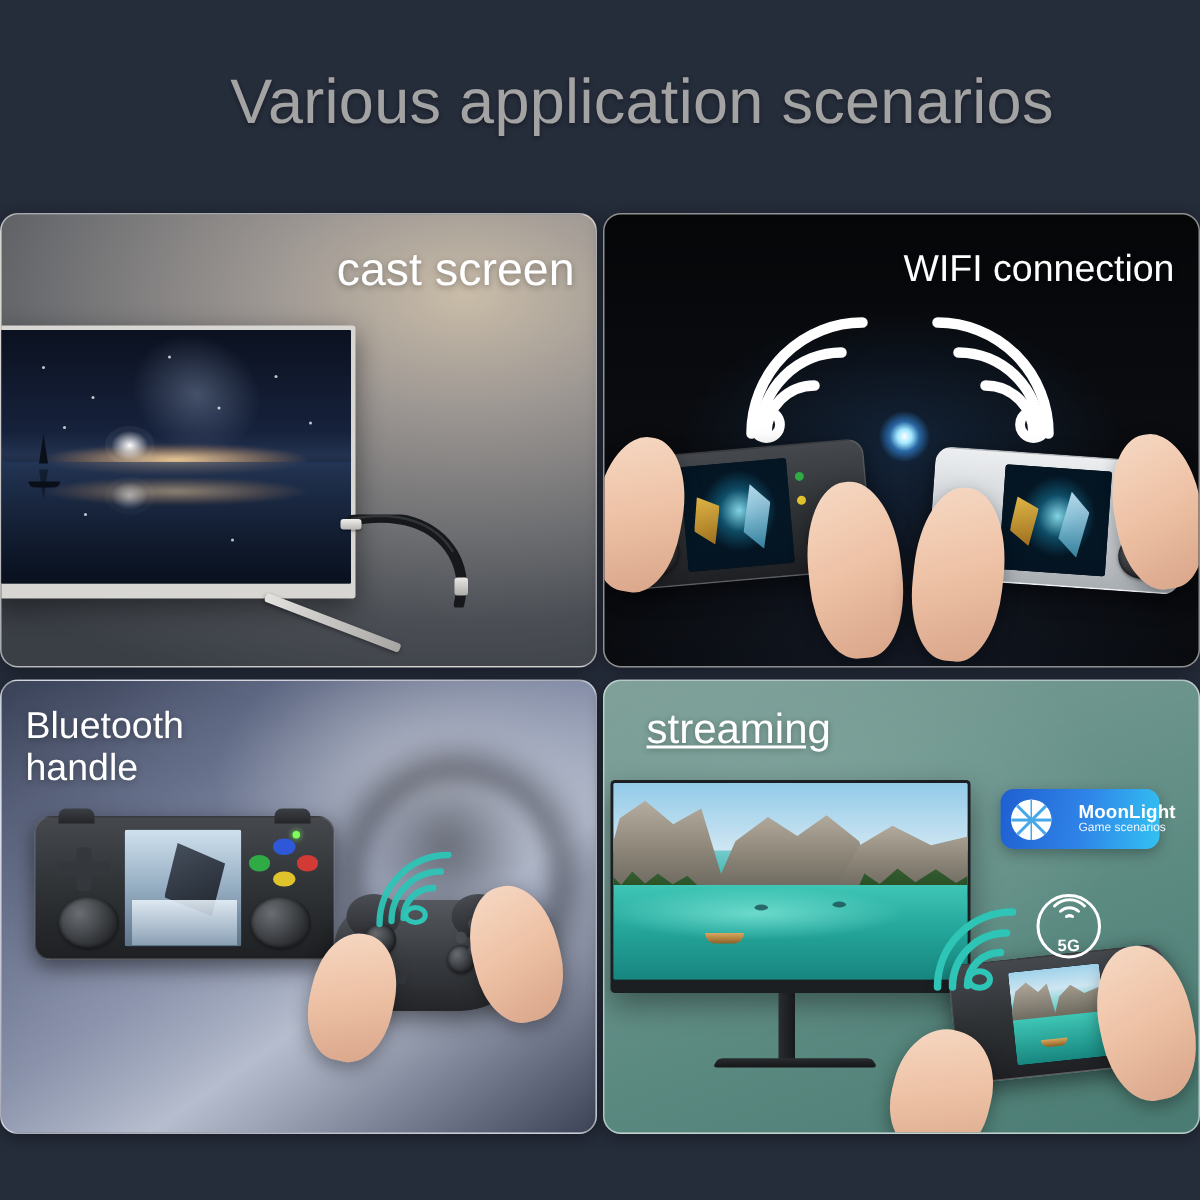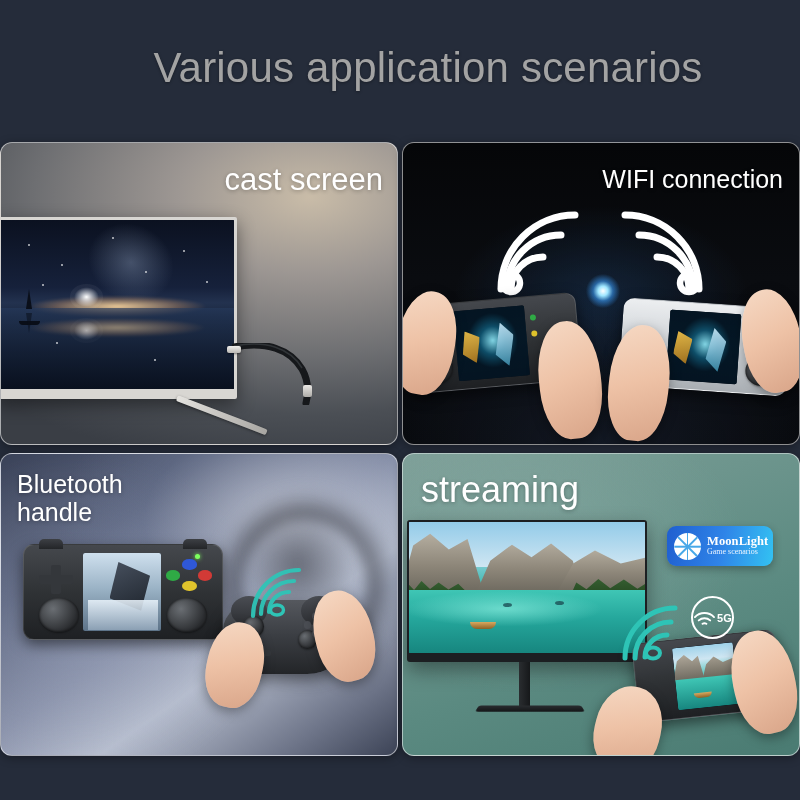--- a/index.html
+++ b/index.html
@@ -266,21 +266,21 @@
     clip-path:polygon(40% 0,100% 30%,68% 100%,8% 72%);
     opacity:.88;
   }
 
   
   .p4{
     background:
       radial-gradient(80% 70% at 30% 30%, rgba(140,175,168,.55) 0%, rgba(0,0,0,0) 70%),
       linear-gradient(160deg,#7d9e97 0%,#6d958d 30%,#5b8a81 60%,#4a7b72 100%);
   }
-  .p4 .panel-label{ left:18px; top:16px; font-size:36px; }
+  .p4 .panel-label{ left:28px; top:16px; font-size:28px;text-decoration:underline; }
   .monitor{
     position:absolute; left:4px; top:66px; width:240px; height:142px;
     background:#1c1f22; padding:2px 2px 9px 2px;
     border-radius:3px;
     box-shadow:0 8px 20px rgba(0,0,0,.4);
   }
   .monitor-screen{
     width:100%; height:100%; overflow:hidden; position:relative;
     border-radius:1px;
     background:linear-gradient(180deg,#8fc7e8 0%,#b9dcf0 18%,#2fb5a8 52%,#1b9f96 78%,#13857e 100%);
@@ -311,44 +311,43 @@
     background:linear-gradient(180deg,#2a2d30,#141618);
     border-radius:3px;
     transform:perspective(90px) rotateX(46deg);
   }
 
   .ml-badge{
     position:absolute; left:264px; top:72px;
     width:106px; height:40px; z-index:26;
     border-radius:9px;
     background:linear-gradient(100deg,#1f5fd0 0%,#2f84e8 52%,#33c2f2 100%);
-    display:flex; align-items:center; gap:6px;
+    display:flex; align-items:center; gap:18px;
     padding:0 7px;
     box-shadow:0 3px 9px rgba(0,0,0,.3);
-    font-family:Liberation Serif, serif;
   }
   .ml-icon{
     width:27px; height:27px; border-radius:50%;
     background:#fff; position:relative; flex:0 0 auto;
     overflow:hidden;
   }
   .ml-icon i{
     position:absolute; left:50%; top:50%; width:1.6px; height:27px;
     background:#47a8e8; transform-origin:center;
     margin-left:-.8px; margin-top:-13.5px;
   }
   .ml-texts{ display:flex; flex-direction:column; line-height:1.08; }
   .ml-name{ color:#fff; font-size:12.5px; font-weight:700; letter-spacing:.1px; }
   .ml-sub{ color:#eaf4ff; font-size:8px; font-weight:400; }
 
   .g5{
     position:absolute; left:288px; top:142px;
     width:43px; height:43px; z-index:26;
     border-radius:50%; border:2.4px solid #fff;
-    display:flex; flex-direction:row;
+    display:flex; flex-direction:column;
     align-items:center; justify-content:space-between;
     gap:1px;
   }
   .g5-label{ color:#fff; font-size:11px; font-weight:700; letter-spacing:.2px; }
 
   .hh4{ left:232px; top:182px; width:144px; height:80px; transform:rotate(-6deg); }
   .hh4 .hh-screen{ left:28%; top:11%; width:42%; height:78%; }
   .hh4 .stick.r{ left:76%; top:52%; width:17%; height:32%; }
 </style>
 </head>

